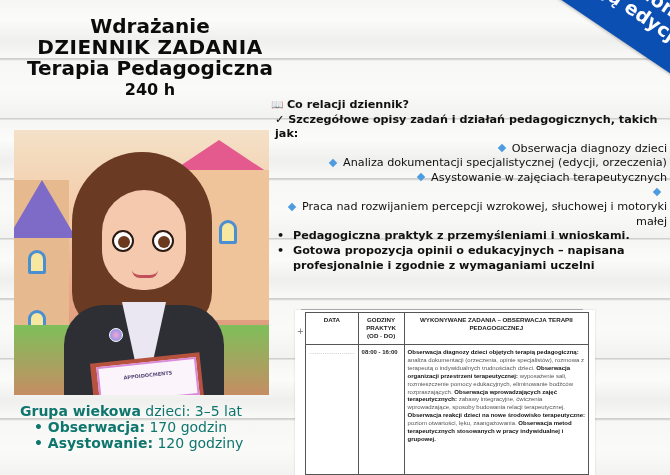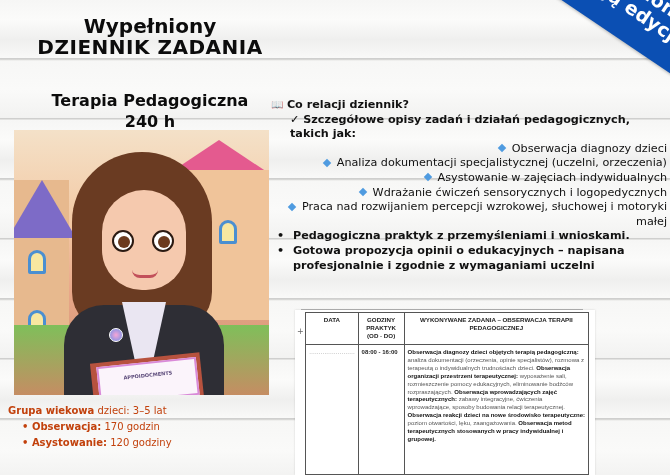--- a/index.html
+++ b/index.html
@@ -17,21 +17,21 @@
   .plank-line { position:absolute; left:0; right:0; height:1px; background:#c8c8c6; opacity:.7; }
 
   
   .title {
     position:absolute; left:20px; top:16px; width:260px;
     text-align:center; font-family:"DejaVu Sans", sans-serif;
     font-weight:bold; line-height:21px; color:#0c0c0c;
   }
   .title .l1 { font-size:20px; }
   .title .l2 { font-size:20px; letter-spacing:.5px; }
-  .title .l3 { font-size:16px;margin-top:32px; }
+  .title .l3 { font-size:20px; }
   .title .l4 { font-size:16px; }
 
   
   .ribbon {
     position:absolute; left:455px; top:-52px; width:340px; height:86px;
     background:#0b4fb3; transform:rotate(34deg); transform-origin:center;
     display:flex; flex-direction:column; align-items:center; justify-content:center;
     color:#fff; font-weight:bold; font-size:19px; line-height:21px; text-align:center;
     box-shadow:0 1px 3px rgba(0,0,0,.25);
   }
@@ -58,36 +58,36 @@
   .illustration .mouth { position:absolute; left:118px; top:140px; width:26px; height:8px; border-bottom:3px solid #c2505a; border-radius:0 0 14px 14px; }
   .illustration .jacket { position:absolute; left:50px; top:175px; width:160px; height:100px; background:#2e2e35; border-radius:40px 40px 0 0; }
   .illustration .shirt { position:absolute; left:108px; top:172px; width:44px; height:60px; background:#eae6f2; clip-path:polygon(0 0,100% 0,70% 100%,30% 100%); }
   .illustration .folder { position:absolute; left:78px; top:228px; width:110px; height:45px; background:#b7523e; transform:rotate(-6deg); }
   .illustration .paper { position:absolute; left:84px; top:232px; width:100px; height:38px; background:#fbf4fb; border:2px solid #d98ad8; transform:rotate(-6deg);
     font-size:5px; font-weight:bold; color:#5b4a7a; padding:8px 0 0 24px; }
   .illustration .badge { position:absolute; left:95px; top:198px; width:14px; height:14px; border-radius:50%; background:radial-gradient(#f6a6d6,#6d8ee8); border:1px solid #fff; }
 
   
   .age-info {
-    position:absolute; left:8px; top:403px; width:260px;
-    font-family:"DejaVu Sans", sans-serif; font-size:10px; line-height:16px; color:#c2410c;
+    position:absolute; left:20px; top:403px; width:260px;
+    font-family:"DejaVu Sans", sans-serif; font-size:14px; line-height:16px; color:#0f766e;
   }
   .age-info .row1 { margin-left:0; }
   .age-info b { font-weight:bold; }
   .age-info ul { list-style:none; margin-left:14px; }
   .age-info li::before { content:"• "; font-weight:bold; }
 
   
   .content {
     position:absolute; left:271px; top:98px; width:396px;
     font-family:"DejaVu Sans", sans-serif; font-size:11.2px; line-height:14.6px; color:#111;
   }
   .content .h { font-weight:bold; }
   .content .icon { display:inline-block; width:12px; text-align:center; font-size:10px; }
-  .content .check { margin-left:19px; }
+  .content .check { margin-left:4px; }
   .content .item { padding-left:5px;text-align:right; }
   .content .diamond { display:inline-block; width:6px; height:6px; background:#4f9be0; transform:rotate(45deg); margin:0 7px 1px 4px; vertical-align:middle; }
   .content .bullet { display:flex; margin-left:6px; font-weight:bold; }
   .content .bullet .dot { width:16px; flex:none; }
   .gift { display:inline-block; width:9px; height:10px; background:linear-gradient(90deg,#f2b23a 0 35%,#e23b3b 35% 65%,#f2b23a 65%); margin-right:3px; vertical-align:-1px; }
 
   
   .table-card {
     position:absolute; left:295px; top:310px; width:300px; height:165px; background:#fff;
     box-shadow:0 0 2px rgba(0,0,0,.15);
@@ -111,21 +111,21 @@
 
 <div class="plank-line" style="top:58px"></div>
 <div class="plank-line" style="top:118px"></div>
 <div class="plank-line" style="top:178px"></div>
 <div class="plank-line" style="top:238px"></div>
 <div class="plank-line" style="top:298px"></div>
 <div class="plank-line" style="top:358px"></div>
 <div class="plank-line" style="top:418px"></div>
 
 <div class="title">
-  <div class="l1">Wypełniony</div>
+  <div class="l1">Wdrażanie</div>
   <div class="l2">DZIENNIK ZADANIA</div>
   <div class="l3">Terapia Pedagogiczna</div>
   <div class="l4">240 h</div>
 </div>
 
 <div class="ribbon-wrap">
   <div class="ribbon">
     <span>uzupełniony</span>
     <span>z opcją edycji</span>
   </div>
@@ -167,23 +167,23 @@
 <div class="content">
   <div class="h">
     <span class="icon">📖</span>
     <span>Co relacji dziennik?</span>
   </div>
   <div class="h check">
     <span>✓</span>
     <span>Szczegółowe opisy zadań i działań pedagogicznych, takich jak:</span>
   </div>
   <div class="item"><span class="diamond"></span><span>Obserwacja diagnozy dzieci</span></div>
-  <div class="item"><span class="diamond"></span><span>Analiza dokumentacji specjalistycznej (uczelni, orzeczenia)</span></div>
-  <div class="item"><span class="diamond"></span><span>Asystowanie w zajęciach indywidualnych</span></div>
-  <div class="item"><span class="diamond"></span><span>Wdrażanie ćwiczeń sensorycznych i logopedycznych</span></div>
+  <div class="item"><span class="diamond"></span><span>Analiza dokumentacji specjalistycznej (edycji, orzeczenia)</span></div>
+  <div class="item"><span class="diamond"></span><span>Asystowanie w zajęciach terapeutycznych</span></div>
+  <div class="item"><span class="diamond"></span></div>
   <div class="item" style="padding-left:0;"><span class="diamond" style="margin-left:9px;"></span><span>Praca nad rozwijaniem percepcji wzrokowej, słuchowej i motoryki małej</span></div>
   <div class="bullet">
       <span class="dot">•</span>
       <span>Pedagogiczna praktyk z przemyśleniami i wnioskami.</span>
     </div>
   <div class="bullet">
       <span class="dot">•</span>
       <span>Gotowa propozycja opinii o edukacyjnych – napisana profesjonalnie i zgodnie z wymaganiami uczelni</span>
     </div>
 </div>

